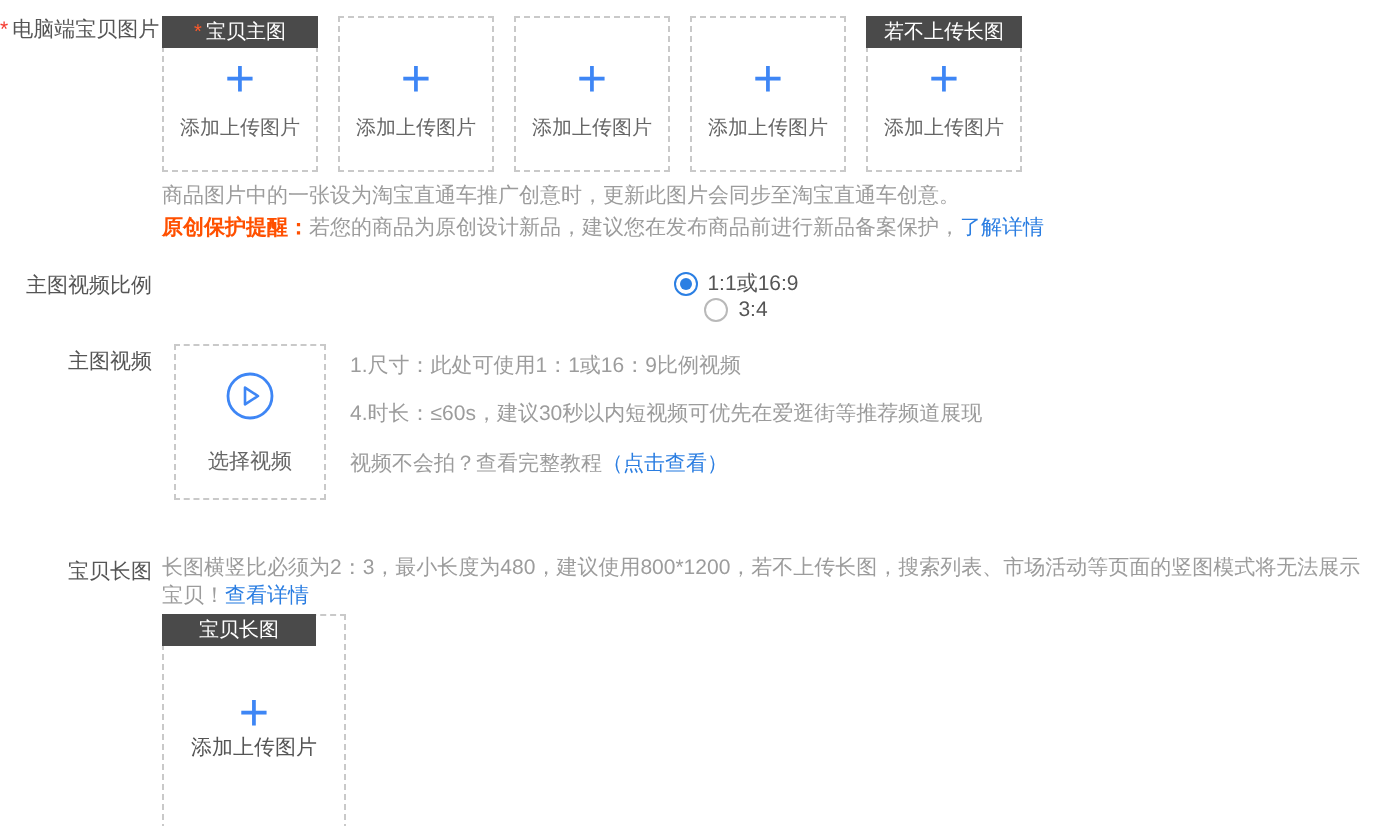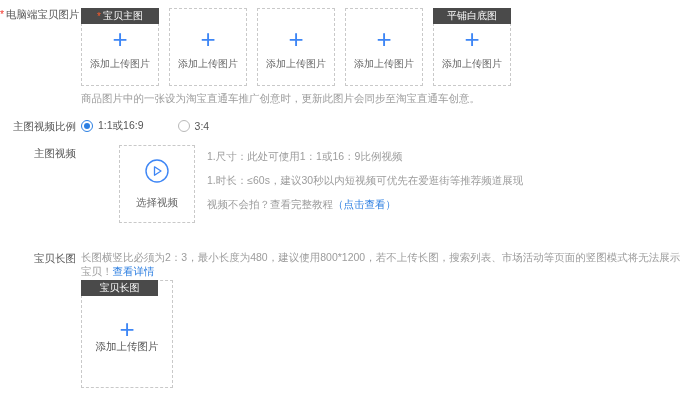--- a/index.html
+++ b/index.html
@@ -20,29 +20,29 @@
   .box-tab{position:absolute;top:-1px;left:-1px;right:-1px;height:16px;background:#4a4a4a;color:#fff;
            font-size:10px;display:flex;align-items:center;justify-content:center;gap:2px;z-index:2;}
   .box-tab .tab-req{color:#ff5a2a;}
   .plus{color:#3e86f5;font-size:26px;font-weight:200;line-height:22px;margin-top:4px;}
   .upload-box .up-label{font-size:10px;color:#666;margin-top:7px;}
   .note1{margin-top:6px;color:#9c9c9c;line-height:13px;}
   .note2{margin-top:3px;line-height:13px;}
   .warn{color:#ff5000;font-weight:bold;}
   
   .row-ratio{margin-top:13px;}
-  .radio-group{display:flex;align-items:center;padding-top:1px;}
+  .radio-group{display:flex;align-items:center;padding-top:1px;flex-direction:column;}
   .radio-opt{display:flex;align-items:center;margin-right:34px;cursor:pointer;}
   .radio-circle{width:12px;height:12px;border-radius:50%;border:1px solid #b9b9b9;margin-right:5px;
                 display:flex;align-items:center;justify-content:center;background:#fff;box-sizing:border-box;}
   .radio-opt.selected .radio-circle{border-color:#2b7fe3;}
   .radio-dot{width:6px;height:6px;border-radius:50%;background:#2b7fe3;display:none;}
   .radio-opt.selected .radio-dot{display:block;}
   
-  .row-video{margin-top:11px;gap:32px;}
+  .row-video{margin-top:11px;}
   .video-wrap{display:flex;align-items:flex-start;}
   .video-box{width:74px;height:76px;border:1px dashed #c9c9c9;margin-left:6px;flex-shrink:0;
              display:flex;flex-direction:column;align-items:center;justify-content:center;cursor:pointer;}
   .video-box .vb-label{color:#666;margin-top:10px;}
   .tips-col{margin-left:12px;padding-top:5px;}
   .tip-line{color:#9c9c9c;line-height:13px;margin-bottom:11px;}
   .help-line{color:#9c9c9c;margin-top:2px;}
   
   .row-long{margin-top:27px;}
   .long-box-wrap{position:relative;width:92px;margin-top:2px;}
@@ -76,28 +76,31 @@
         <div class="upload-box">
           <div class="plus">+</div>
           <div class="up-label">添加上传图片</div>
         </div>
         <div class="upload-box">
           <div class="plus">+</div>
           <div class="up-label">添加上传图片</div>
         </div>
         <div class="upload-box">
           <div class="box-tab">
-              <span>平铺白底图</span>
+              <span>若不上传长图</span>
             </div>
           <div class="plus">+</div>
           <div class="up-label">添加上传图片</div>
         </div>
       </div>
 
       <div class="note1 gray">商品图片中的一张设为淘宝直通车推广创意时，更新此图片会同步至淘宝直通车创意。</div>
+      <div class="note2">
+        <span class="warn">原创保护提醒：</span><span class="gray">若您的商品为原创设计新品，建议您在发布商品前进行新品备案保护，</span><a class="link">了解详情</a>
+      </div>
     </div>
   </div>
 
   <div class="row row-ratio">
     <div class="label-col">主图视频比例</div>
     <div class="content-col">
       <div class="radio-group">
         <div class="radio-opt selected">
           <span class="radio-circle">
               <span class="radio-dot"></span>
@@ -120,21 +123,21 @@
           <span>
             <svg width="26" height="26" viewBox="0 0 26 26" fill="none">
               <circle cx="13" cy="13" r="11" stroke="#3e86f5" stroke-width="1.4"></circle>
               <path d="M10.5 8.8 L17 13 L10.5 17.2 Z" stroke="#3e86f5" stroke-width="1.3" fill="none" stroke-linejoin="round"></path>
             </svg>
           </span>
           <div class="vb-label">选择视频</div>
         </div>
         <div class="tips-col">
           <div class="tip-line">1.尺寸：此处可使用1：1或16：9比例视频</div>
-          <div class="tip-line">1.时长：≤60s，建议30秒以内短视频可优先在爱逛街等推荐频道展现</div>
+          <div class="tip-line">4.时长：≤60s，建议30秒以内短视频可优先在爱逛街等推荐频道展现</div>
           <div class="help-line"><span>视频不会拍？查看完整教程</span><a class="link">（点击查看）</a></div>
         </div>
       </div>
     </div>
   </div>
 
   <div class="row row-long">
     <div class="label-col">宝贝长图</div>
     <div class="content-col">
       <div class="desc-line"><span>长图横竖比必须为2：3，最小长度为480，建议使用800*1200，若不上传长图，搜索列表、市场活动等页面的竖图模式将无法展示宝贝！</span><a class="link">查看详情</a></div>

